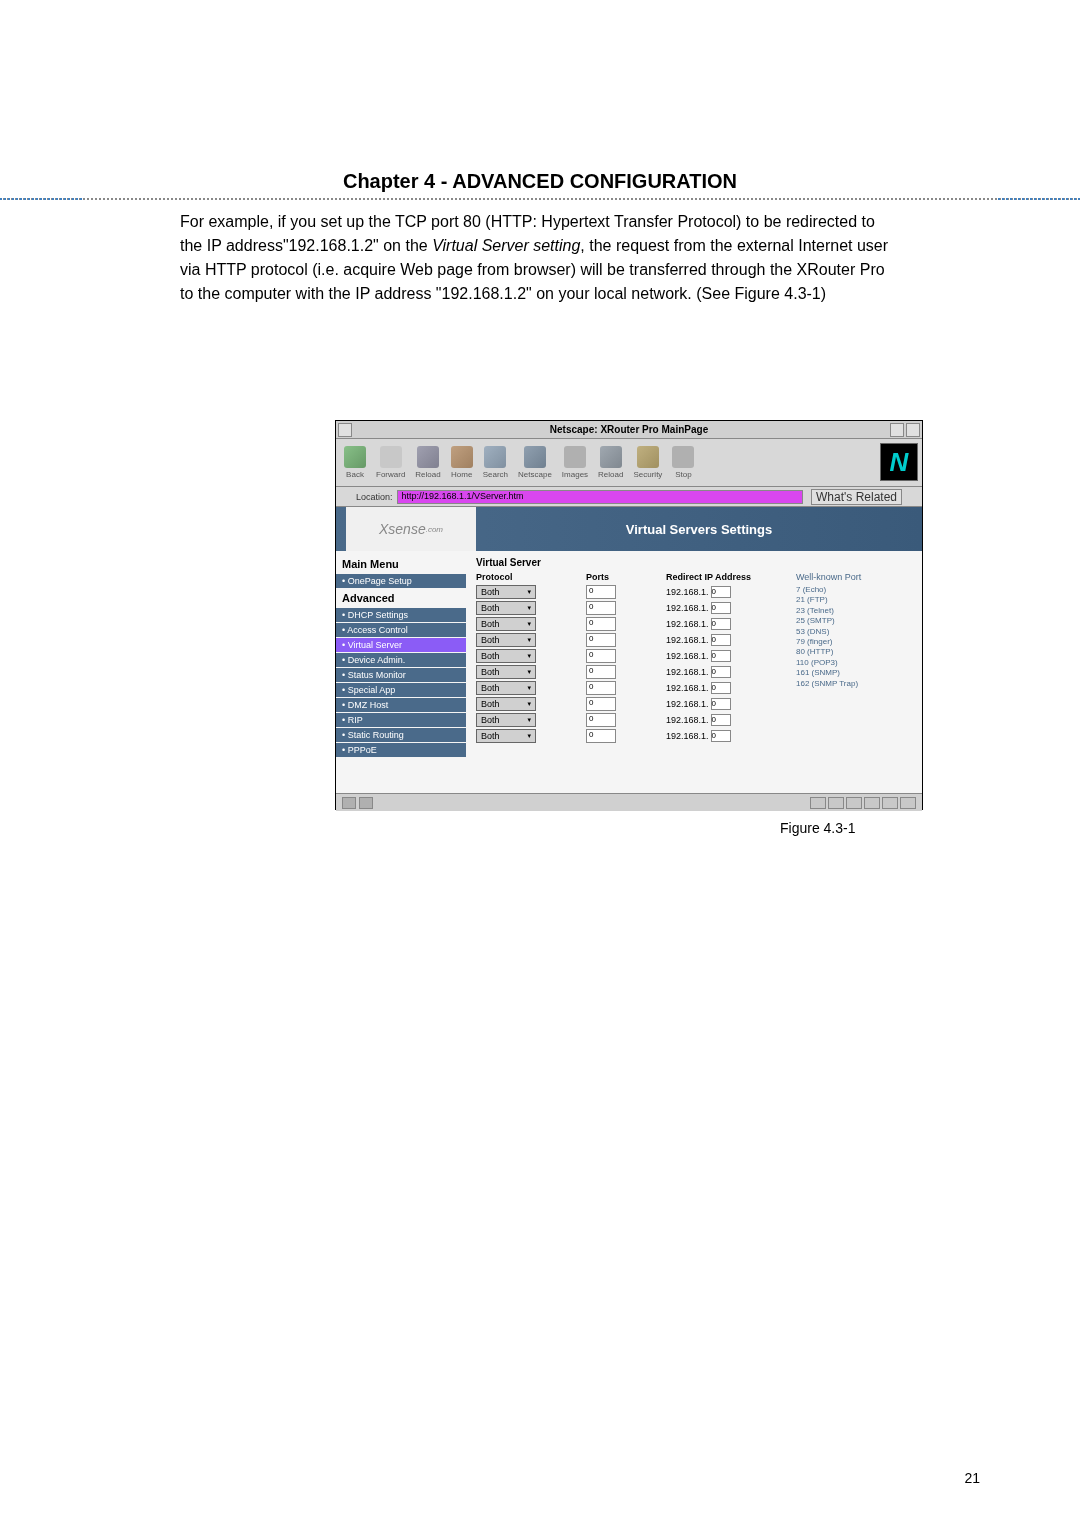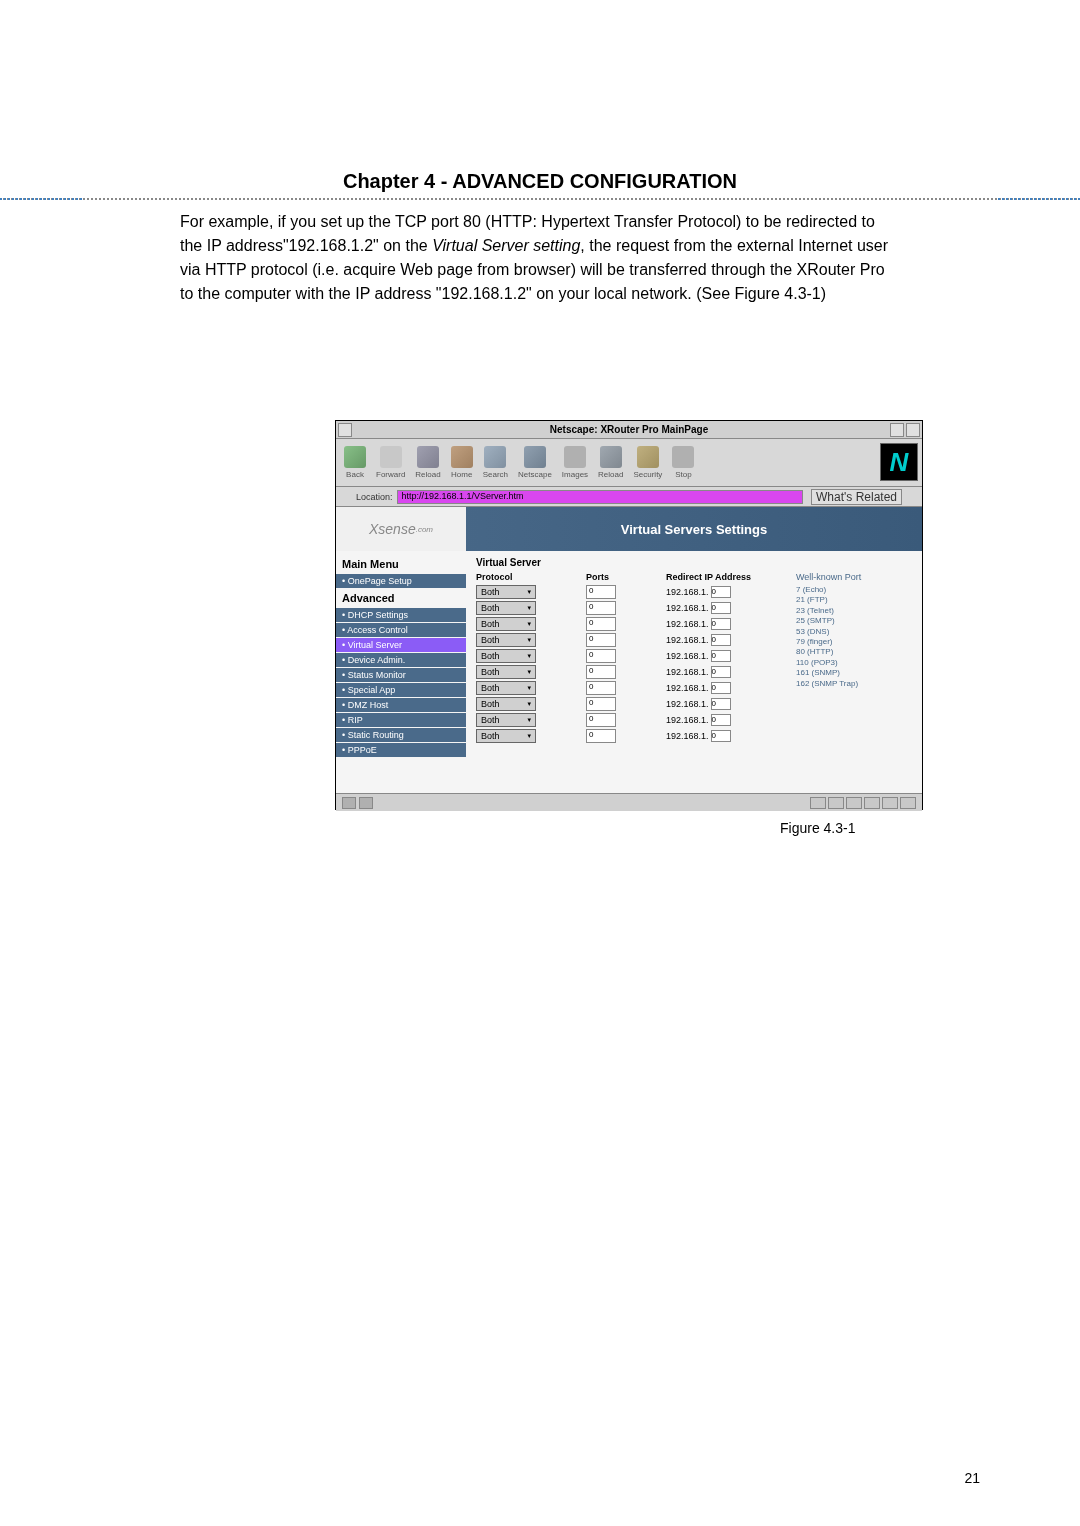--- a/index.html
+++ b/index.html
@@ -210,20 +210,21 @@
       display: flex;
       height: 286px;
     }
     
     .banner {
       height: 44px;
       background: linear-gradient(to right, #4a6a8a, #3a5a7a);
       display: flex;
       align-items: center;
       position: relative;
+      padding-left: 10px;
     }
     
     .banner-logo {
       width: 130px;
       height: 44px;
       background: #f0f0f0;
       display: flex;
       align-items: center;
       justify-content: center;
       font-style: italic;

